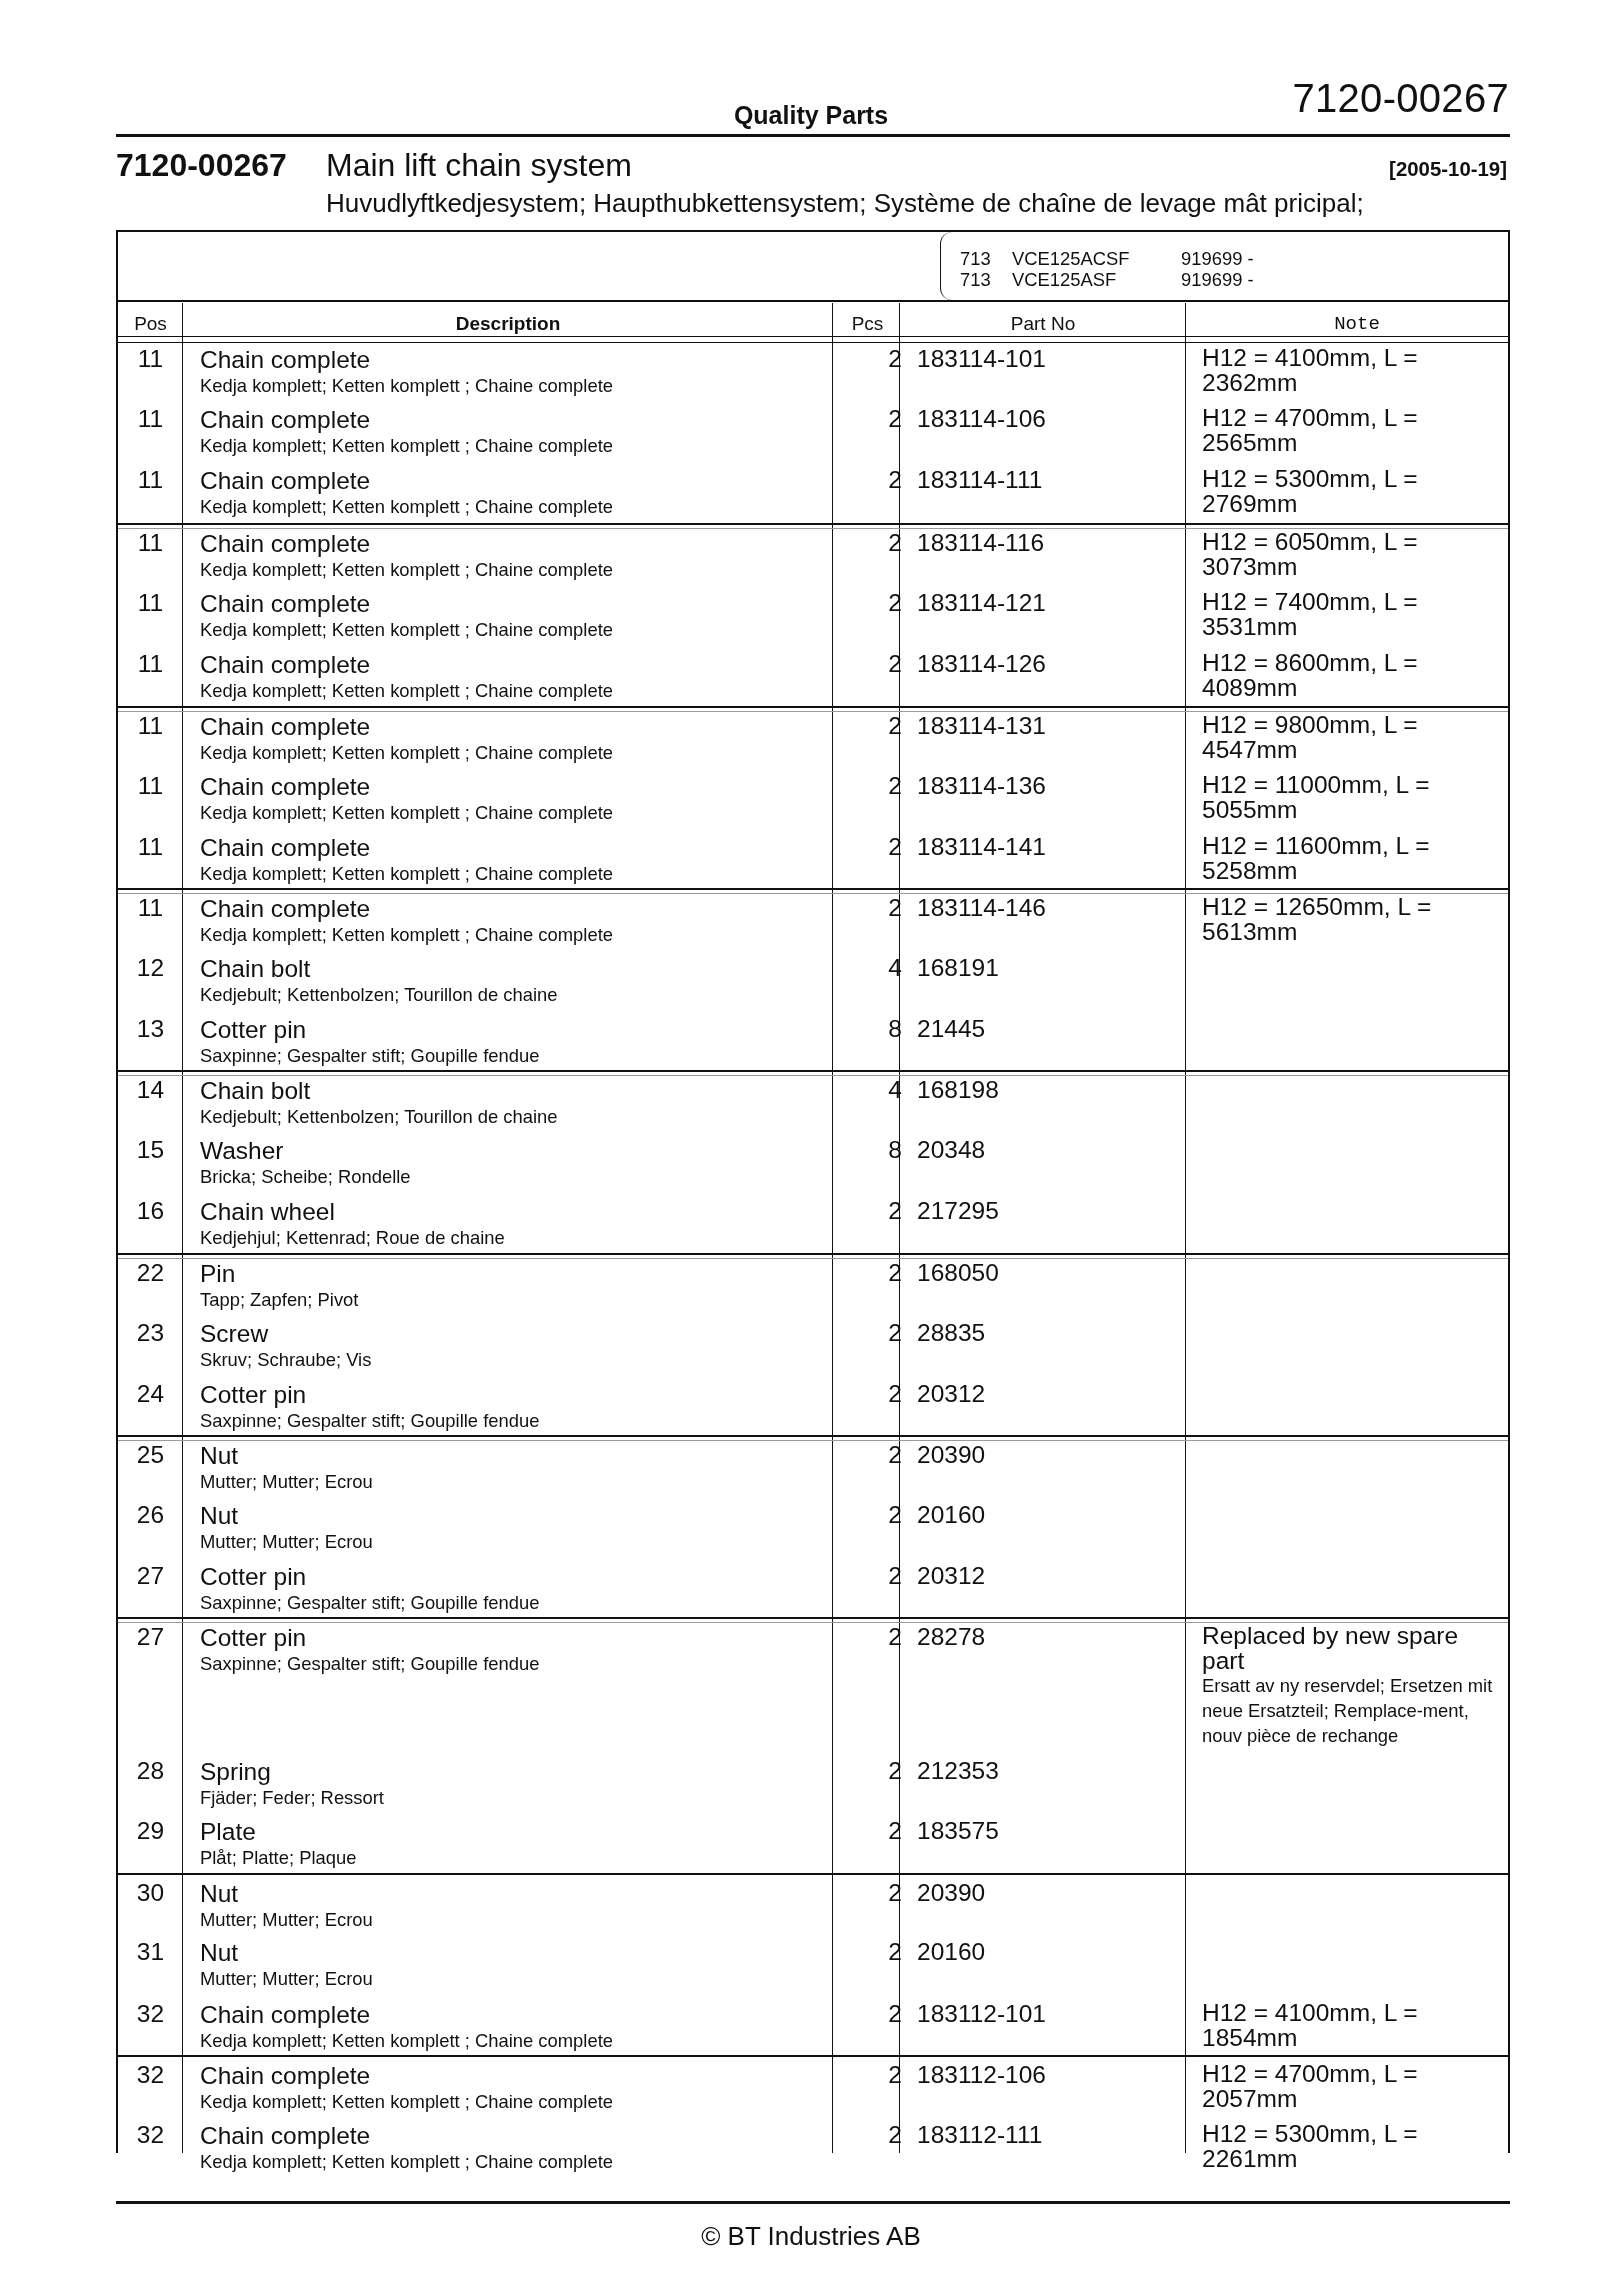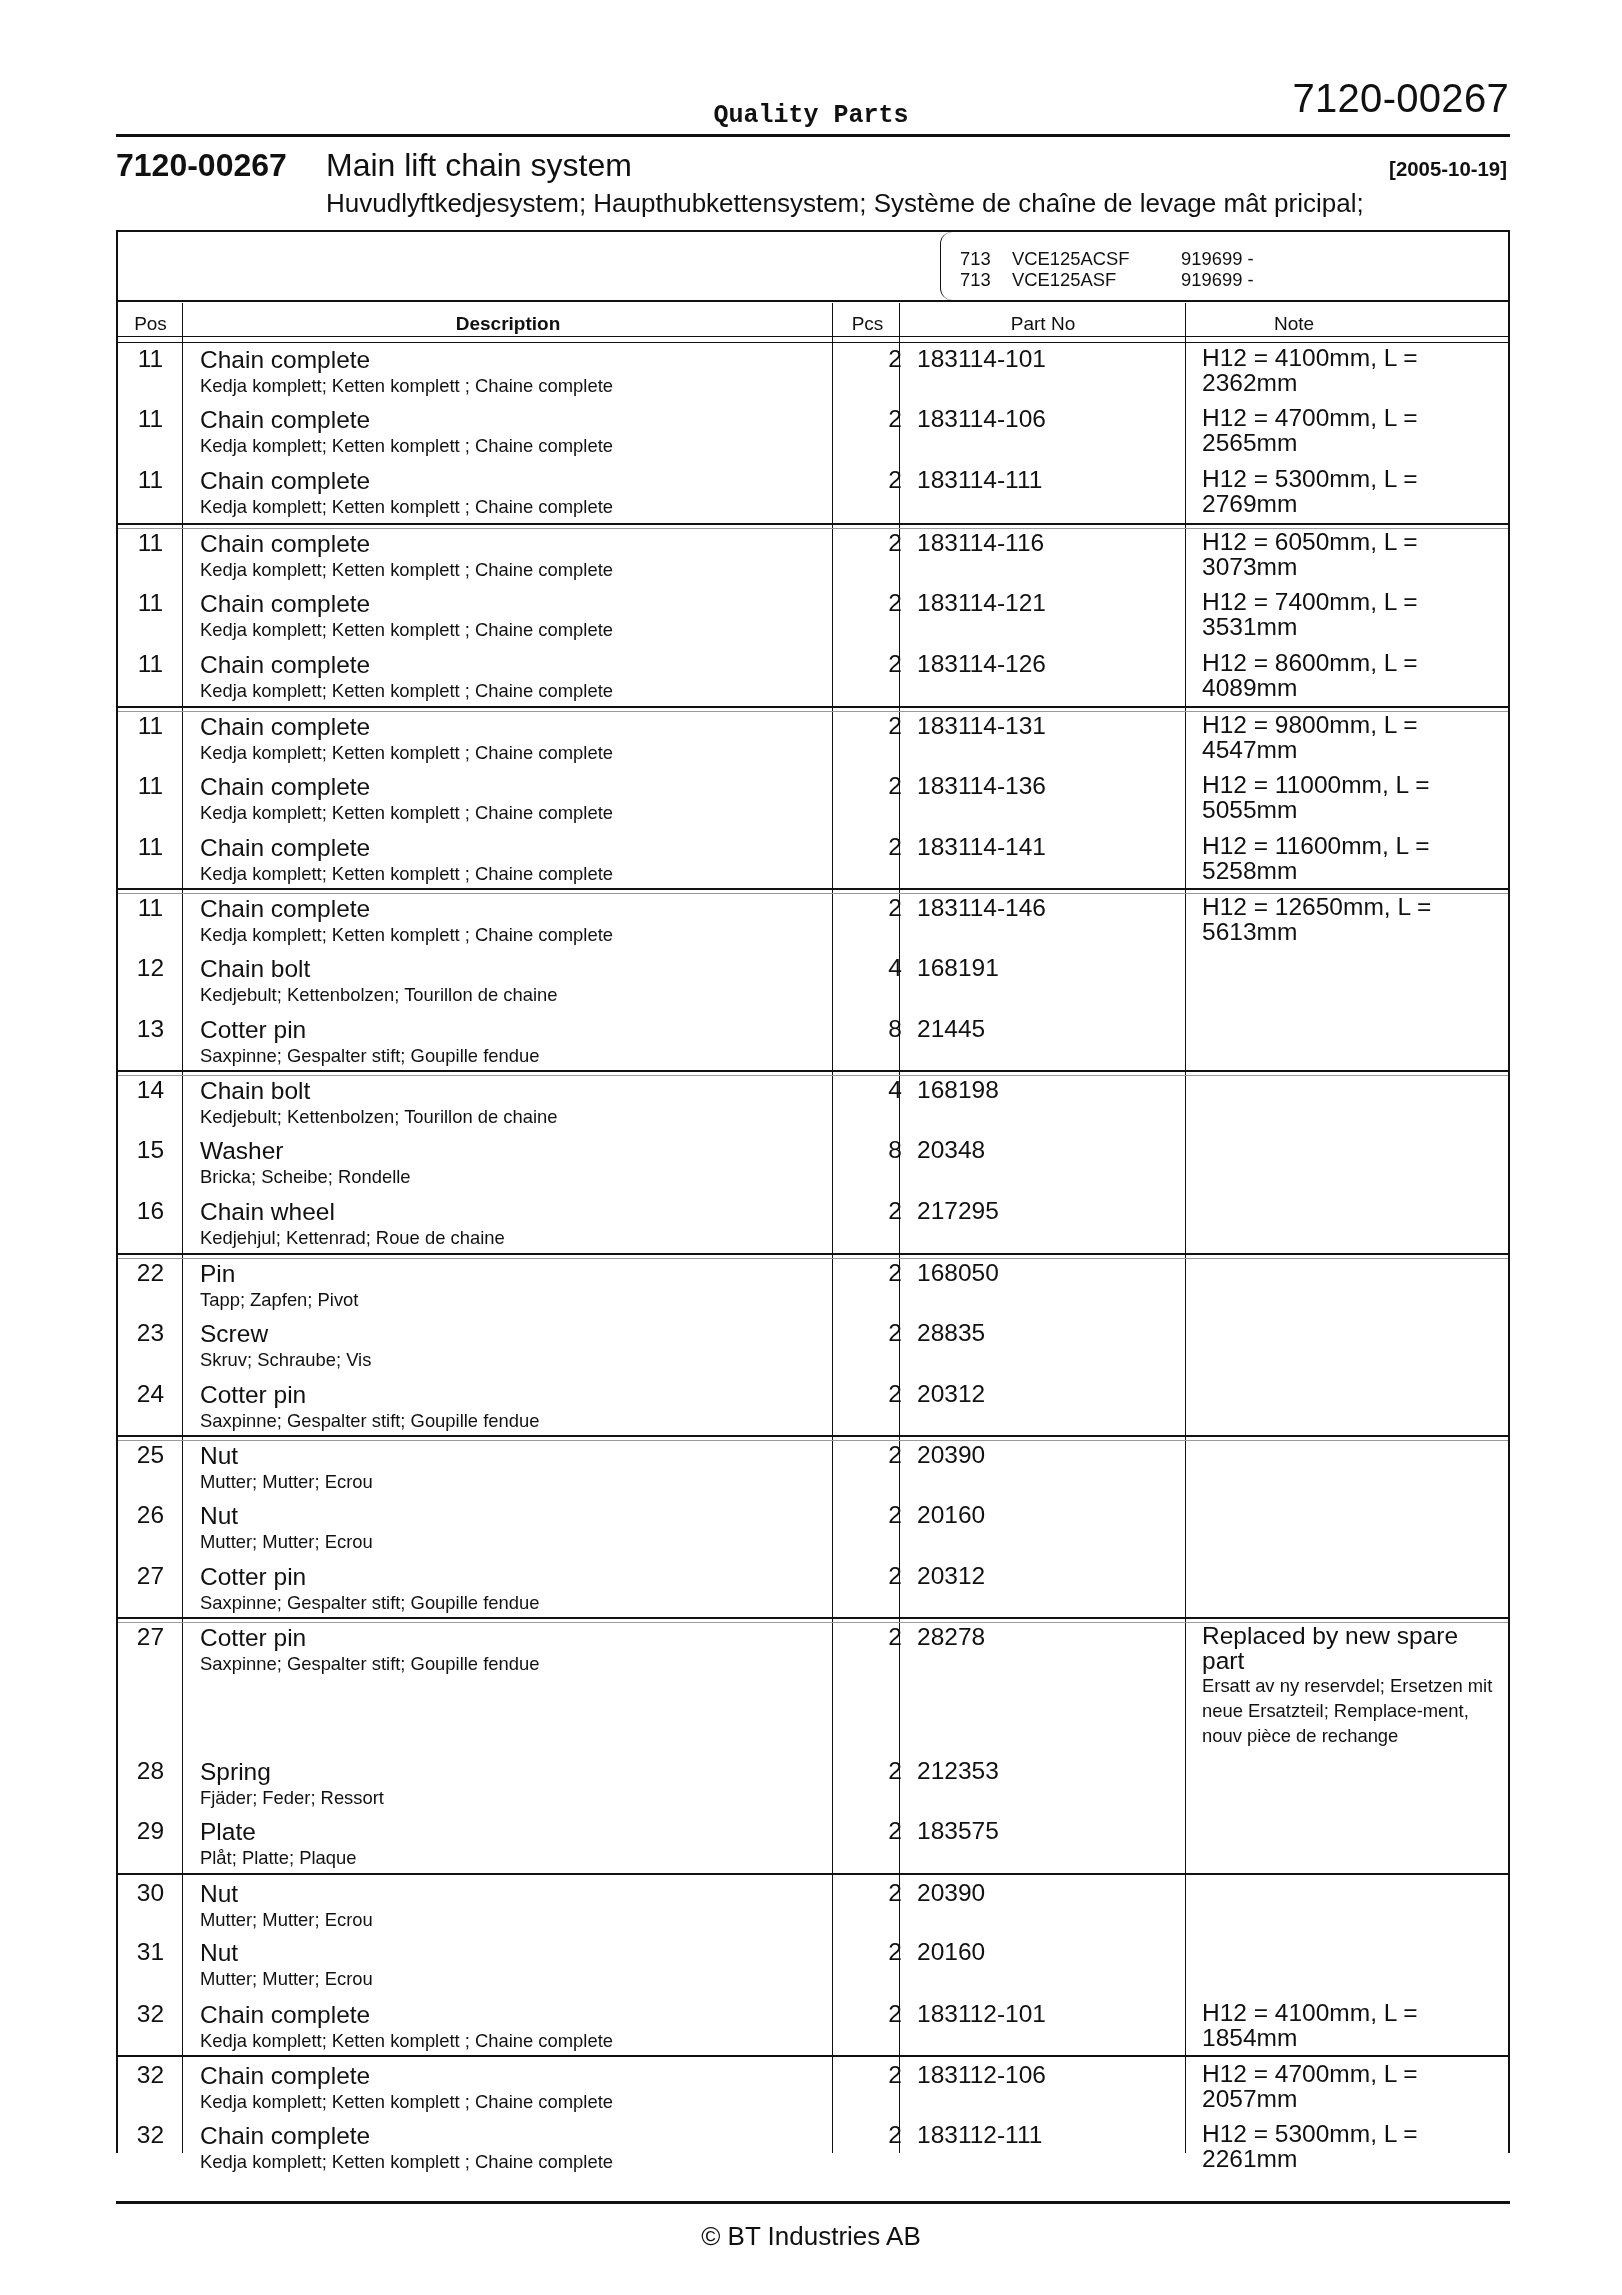--- a/index.html
+++ b/index.html
@@ -1,18 +1,18 @@
 <!DOCTYPE html>
 <html style="font-size:11px"><head>
 <meta charset="utf-8">
 <style>
   html, body { margin:0; padding:0; background:#ffffff; }
   body { width:1622px; height:2295px; position:relative; font-family:"Liberation Sans", sans-serif; color:#111; overflow:hidden; }
   .abs { position:absolute; }
-  .hdr-center { left:0; width:1622px; top:101px; text-align:center; font-weight:bold; font-size:25px;font-family:Liberation Mono, monospace; }
+  .hdr-center { left:0; width:1622px; top:101px; text-align:center; font-weight:bold; font-size:25px; }
   .hdr-code { right:113px; top:76px; font-size:40px; letter-spacing:0.3px; }
   .rule { left:116px; width:1394px; background:#111; }
   .rule-top { top:134px; height:2.7px; }
   .title-code { left:116px; top:147px; font-weight:bold; font-size:32px; }
   .title-name { left:326px; top:147px; font-weight:normal; font-size:32px; }
   .title-date { right:115px; top:158px; font-weight:bold; font-size:20.4px; }
   .title-sub { left:326px; top:188px; font-size:26px; }
 
   .table { position:absolute; left:116px; top:230px; width:1394px; height:1923px; border:2.7px solid #111; border-bottom:none; box-sizing:border-box; }
   .model-box { position:absolute; left:0; top:0; right:0; height:68px; border-bottom:2.7px solid #111; }
@@ -66,21 +66,21 @@
         <span style="left:221px;">919699 -</span>
       </div>
     </div>
   </div>
 
   <div class="head-row">
     <div class="head-cell" style="left:0;width:65px;">Pos</div>
     <div class="head-cell" style="left:65px;width:650px;font-weight:bold;">Description</div>
     <div class="head-cell" style="left:716px;width:67px;">Pcs</div>
     <div class="head-cell" style="left:782px;width:286px;">Part No</div>
-    <div class="head-cell" style="left:1034px;width:284px;">Note</div>
+    <div class="head-cell" style="left:1097px;width:284px;font-family:Liberation Mono, monospace;">Note</div>
   </div>
   <div class="dbl" style="top:104px;"></div>
   <div class="dbl" style="top:110px;"></div>
 
   <div class="col-div" style="left:64px;"></div>
   <div class="col-div" style="left:714px;"></div>
   <div class="col-div" style="left:781px;"></div>
   <div class="col-div" style="left:1067px;"></div>
 
   <div id="rows-host">

